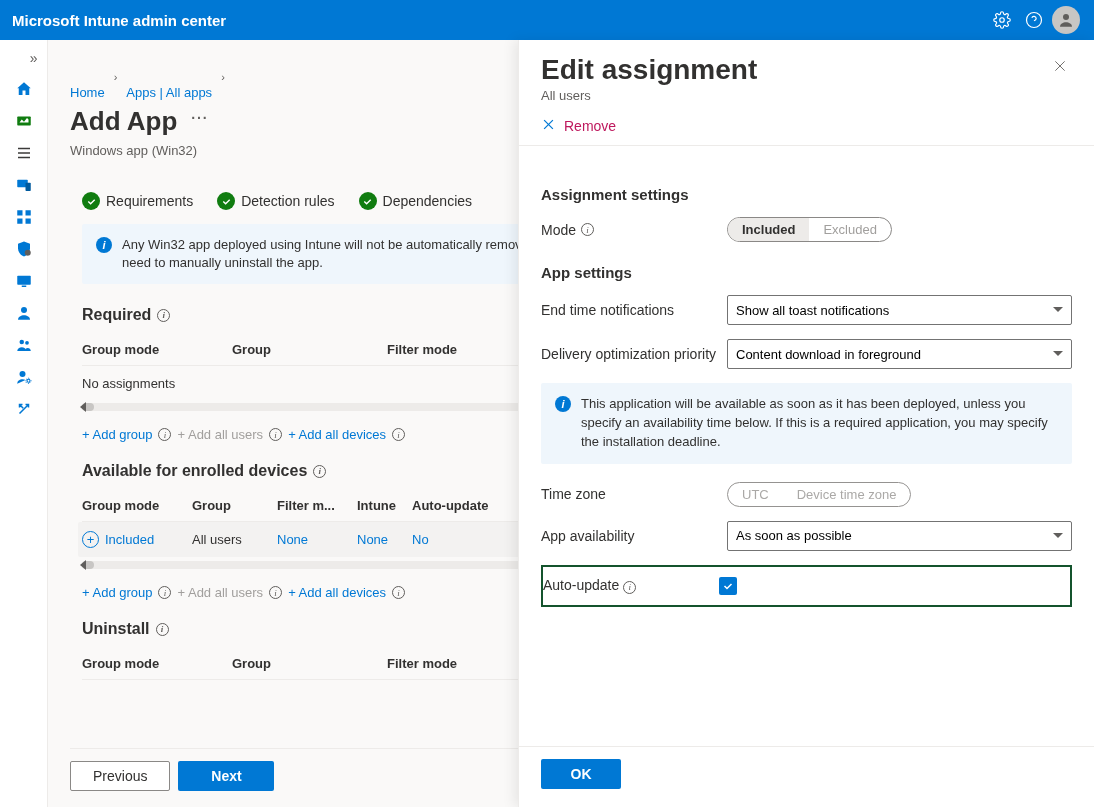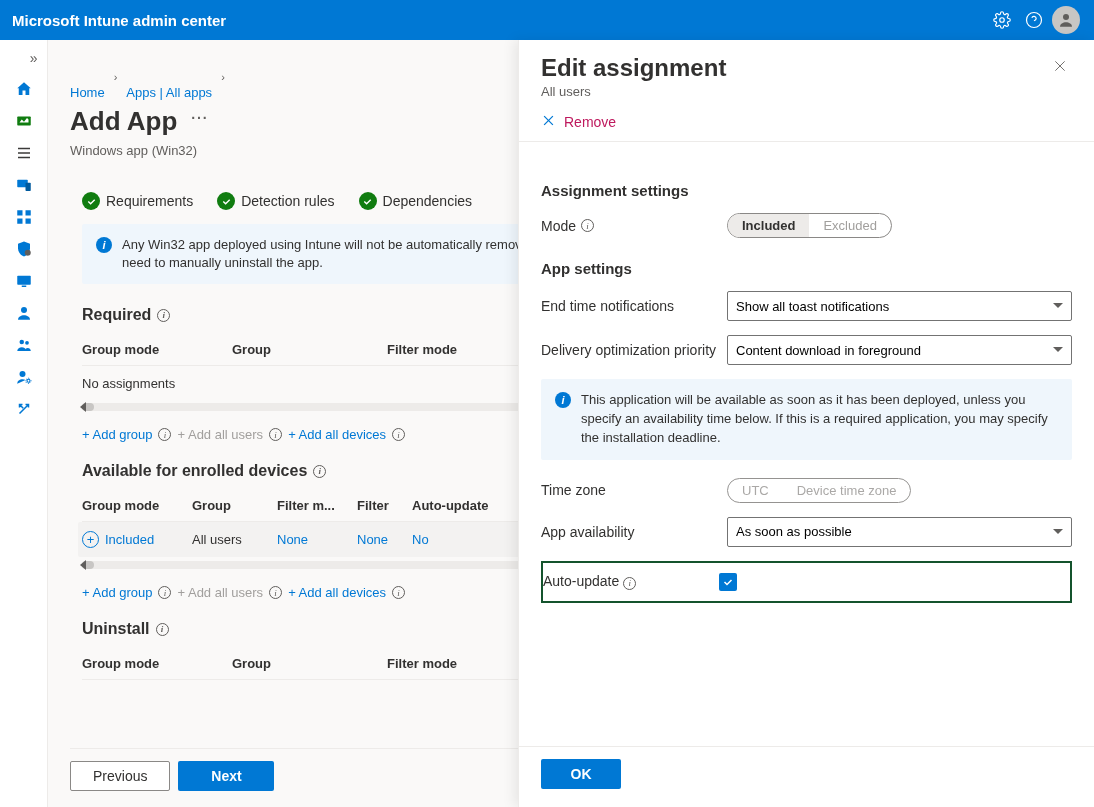--- a/index.html
+++ b/index.html
@@ -60,21 +60,21 @@
   
   .footer-btns{position:absolute;left:22px;right:22px;bottom:16px;border-top:1px solid #edebe9;padding-top:12px;display:flex;gap:8px;background:#faf9f8;}
   .btn{height:30px;padding:4px 22px;border-radius:2px;font-size:14px;cursor:pointer;display:inline-flex;align-items:center;justify-content:center;min-width:96px;}
   .btn.outline{background:#fff;border:1px solid #8a8886;color:#323130;}
   .btn.primary{background:#0078d4;color:#fff;border:none;font-weight:600;}
 
   
   .panel{position:absolute;right:0;top:40px;bottom:0;width:576px;background:#fff;border-left:1px solid #edebe9;box-shadow:-4px 0 12px rgba(0,0,0,.08);display:flex;flex-direction:column;}
   .panel-head{padding:14px 22px 6px;display:flex;align-items:flex-start;}
   .panel-head .titles{flex:1;}
-  .panel-head h2{font-size:24px;font-weight:600;}
+  .panel-head h2{font-size:28px;font-weight:600;}
   .panel-head .sub{font-size:13px;color:#605e5c;margin-top:2px;}
   .panel-head .close{width:24px;height:24px;cursor:pointer;color:#605e5c;display:flex;align-items:center;justify-content:center;}
   .panel-toolbar{padding:8px 22px 10px;border-bottom:1px solid #edebe9;}
   .toolbar-btn{display:inline-flex;align-items:center;gap:8px;color:#be185d;cursor:pointer;font-size:14px;}
   .toolbar-btn .x-ic{color:#0078d4;}
   .panel-body{flex:1;overflow-y:auto;padding:18px 22px 6px;}
   .panel-body h4{font-size:15px;font-weight:700;margin:22px 0 14px;}
   .form-row{display:flex;align-items:center;margin-bottom:14px;gap:10px;}
   .form-row .lbl{width:176px;font-size:14px;display:flex;align-items:center;gap:5px;}
   .form-row .ctrl{flex:1;}
@@ -275,21 +275,21 @@
 
   <div class="section">
     <h3>
         <span>Available for enrolled devices</span>
         <span class="info-circle">i</span>
       </h3>
     <div class="tbl-head">
       <div class="col c-gm">Group mode</div>
       <div class="col c-grp">Group</div>
       <div class="col c-fm">Filter m...</div>
-      <div class="col c-fil">Filter</div>
+      <div class="col c-fil">Intune</div>
       <div class="col c-au">Auto-update</div>
     </div>
     <div class="tbl-row highlight-row">
       <div class="col c-gm">
           <span class="included-pill">
             <span class="plus-circle">+</span>
             <span>Included</span>
           </span>
         </div>
       <div class="col c-grp">All users</div>

